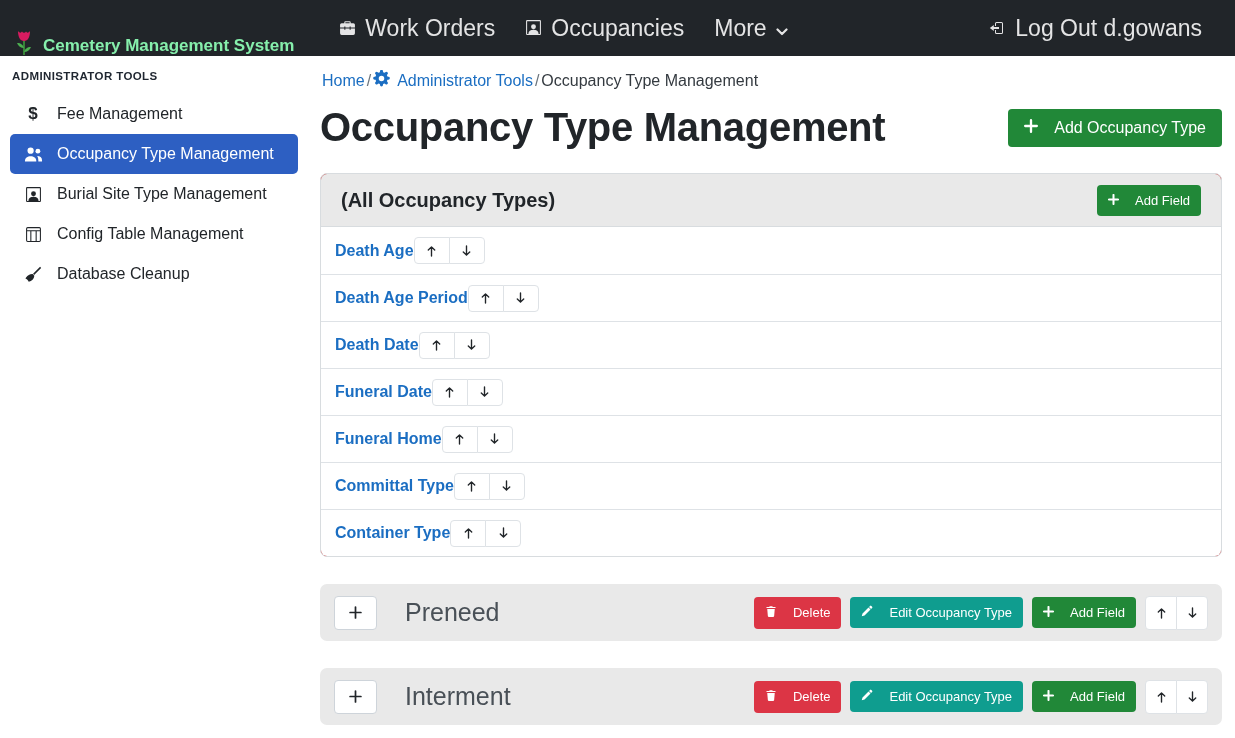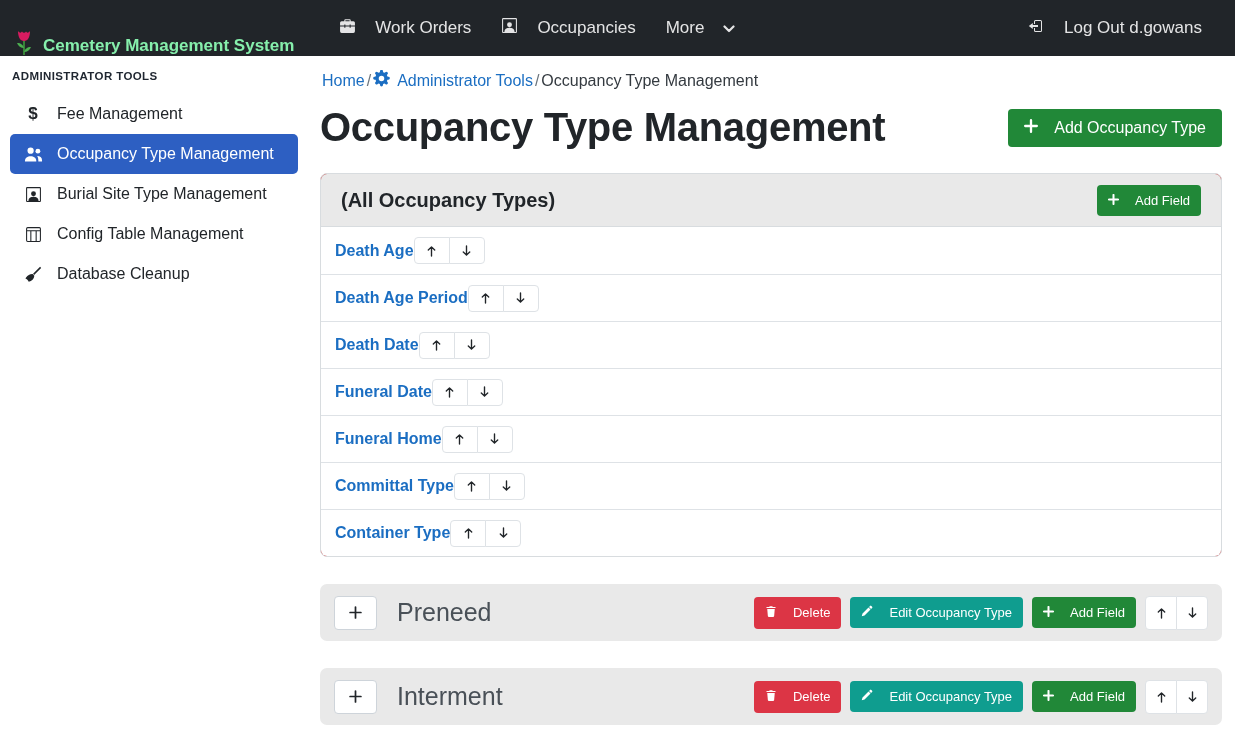--- a/index.html
+++ b/index.html
@@ -10,22 +10,22 @@
   }
   .app { position:relative; width:1235px; height:738px; overflow:hidden; }
 
   
   .navbar {
     height:56px; background:#212529; display:flex; align-items:center;
     padding:0 18px 0 14px; color:#fff;
   }
   .brand { display:flex; align-items:center; gap:9px; font-weight:700; font-size:17px; color:#86efac; text-decoration:none; margin-right:30px; white-space:nowrap;margin-top:35px; }
   .nav-link {
-    display:flex; align-items:center; gap:19px; color:rgba(255,255,255,.88);
-    text-decoration:none; font-size:17px; padding:0 15px; height:56px; white-space:nowrap;
+    display:flex; align-items:center; gap:9px; color:rgba(255,255,255,.88);
+    text-decoration:none; font-size:23px; padding:0 15px; height:56px; white-space:nowrap;
   }
   .nav-link svg { flex:0 0 auto; }
   .nav-spacer { flex:1; }
 
   
   .sidebar { position:absolute; top:56px; left:0; width:308px; bottom:0; background:#fff; padding-top:6px; }
   .side-heading {
     padding:8px 12px 12px; font-size:11.5px; font-weight:700; letter-spacing:.4px; color:#1f2630;
   }
   .side-item {
@@ -84,21 +84,21 @@
 
   
   .type-bar {
     margin-top:27px; background:#e9e9e9; border-radius:7px; padding:11px 14px;
     display:flex; align-items:center; min-height:57px;
   }
   .expand-btn {
     width:43px; height:34px; background:#fff; border:1px solid #ced4da; border-radius:4px;
     color:#212529; display:flex; align-items:center; justify-content:center; cursor:pointer;
   }
-  .type-title { font-size:25px; color:#495057; font-weight:500; margin-left:20px; }
+  .type-title { font-size:25px; color:#495057; font-weight:500; margin-left:28px; }
   .type-actions { margin-left:auto; display:flex; align-items:center; gap:9px; }
 </style>
 </head>
 <body>
 
 <div class="app">
 
   <header class="navbar">
     <a class="brand">
       <span>

